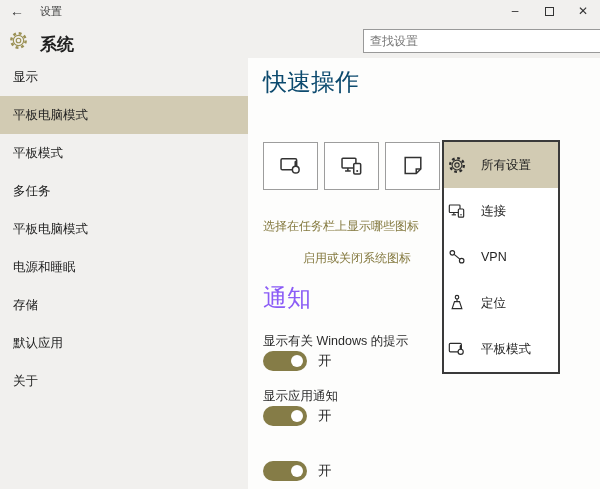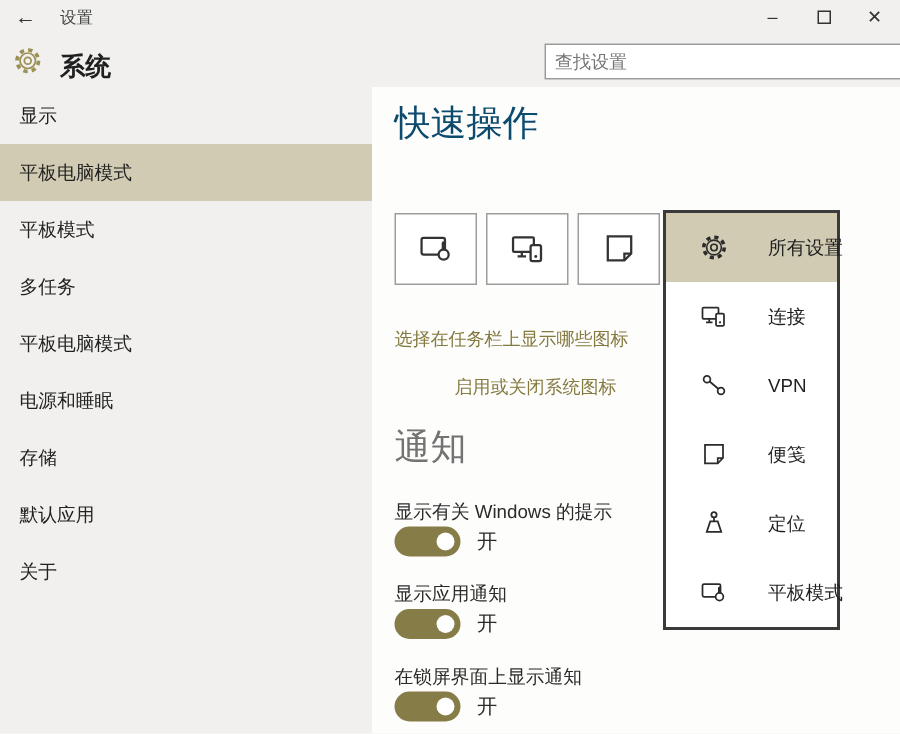--- a/index.html
+++ b/index.html
@@ -42,33 +42,33 @@
   
   .content{ position:absolute; left:248px; top:58px; right:0; bottom:0; background:#fdfdfc; }
   .qa-title{ position:absolute; left:15px; top:8px; font-size:24px; font-weight:300; color:#0c4a6e; }
   .qa-subtitle{ position:absolute; left:15px; top:53px; font-size:13px; color:var(--ink); }
   .qa-buttons{ position:absolute; left:15px; top:84px; display:flex; gap:6px; }
   .qa-btn{ width:55px; height:48px; background:#fff; border:1px solid #9d9d9d; display:flex; align-items:center; justify-content:center; color:#333; }
   .qa-btn svg{ width:26px; height:26px; }
   .link{ position:absolute; left:15px; font-size:12px; color:var(--link); cursor:default; }
   .link1{ top:160px; }
   .link2{ top:192px;margin-left:40px; }
-  .notif-title{ position:absolute; left:15px; top:224px; font-size:24px; font-weight:300; color:#737373; }
+  .notif-title{ position:absolute; left:15px; top:224px; font-size:24px; font-weight:300; color:#8b5cf6; }
   .tog-label{ position:absolute; left:15px; font-size:12.5px; color:var(--ink); }
   .tog-row{ position:absolute; left:15px; display:flex; align-items:center; gap:11px; }
   .toggle{ width:44px; height:20px; border-radius:10px; background:var(--accent); position:relative; }
   .toggle .knob{ position:absolute; top:4px; left:28px; width:12px; height:12px; border-radius:50%; background:#fff; }
   .tog-state{ font-size:13.5px; color:var(--ink); }
   .lab1{ top:275px; } .row1{ top:293px; }
   .lab2{ top:330px; } .row2{ top:348px; }
   .lab3{ top:385px; } .row3{ top:403px; }
 
   
   .flyout{ position:absolute; left:442px; top:140px; width:118px; background:#fff; border:2px solid #3a3a3a; z-index:5; }
-  .fly-item{ height:46px; display:flex; align-items:center; padding-left:22px; gap:26px; color:#1f1f1f; cursor:default; }
+  .fly-item{ height:46px; display:flex; align-items:center; padding-left:3px; gap:14px; color:#1f1f1f; cursor:default; }
   .fly-item.selected{ background:var(--beige); }
   .fly-item svg{ width:20px; height:20px; flex:0 0 auto; color:#2b2b2b; }
   .fly-label{ font-size:12.5px; white-space:nowrap; }
 
   .sym-defs{ position:absolute; width:0; height:0; overflow:hidden; }
 </style>
 </head>
 <body>
 
 <svg class="sym-defs" aria-hidden="true">
@@ -220,21 +220,20 @@
   </div>
 
   <div class="tog-label lab2">显示应用通知</div>
   <div class="tog-row row2">
     <div class="toggle">
         <div class="knob"></div>
       </div>
     <div class="tog-state">开</div>
   </div>
 
-  <div class="tog-label lab3">在锁屏界面上显示通知</div>
   <div class="tog-row row3">
     <div class="toggle">
         <div class="knob"></div>
       </div>
     <div class="tog-state">开</div>
   </div>
 </div>
 
 <div class="flyout">
   <div class="fly-item selected">
@@ -250,26 +249,20 @@
     <span class="fly-label">连接</span>
   </div>
   <div class="fly-item">
     <svg>
         <use href="#sym-vpn" xlink:href="#sym-vpn"></use>
       </svg>
     <span class="fly-label">VPN</span>
   </div>
   <div class="fly-item">
     <svg>
-        <use href="#sym-note" xlink:href="#sym-note"></use>
-      </svg>
-    <span class="fly-label">便笺</span>
-  </div>
-  <div class="fly-item">
-    <svg>
         <use href="#sym-location" xlink:href="#sym-location"></use>
       </svg>
     <span class="fly-label">定位</span>
   </div>
   <div class="fly-item">
     <svg>
         <use href="#sym-tablet" xlink:href="#sym-tablet"></use>
       </svg>
     <span class="fly-label">平板模式</span>
   </div>

